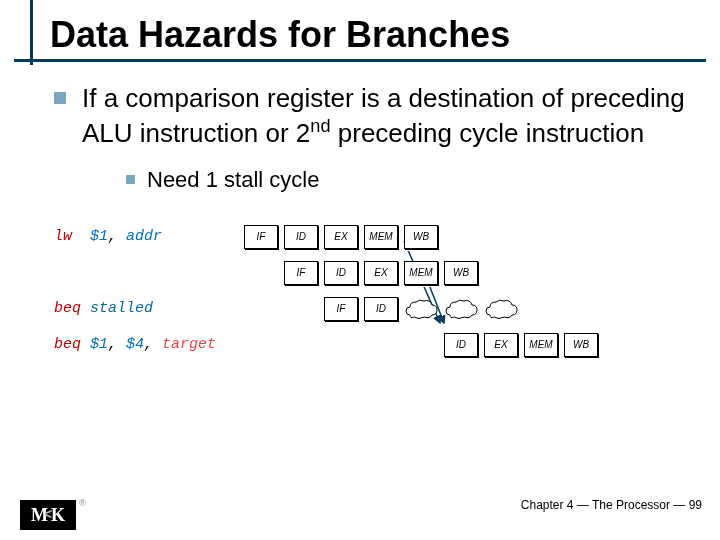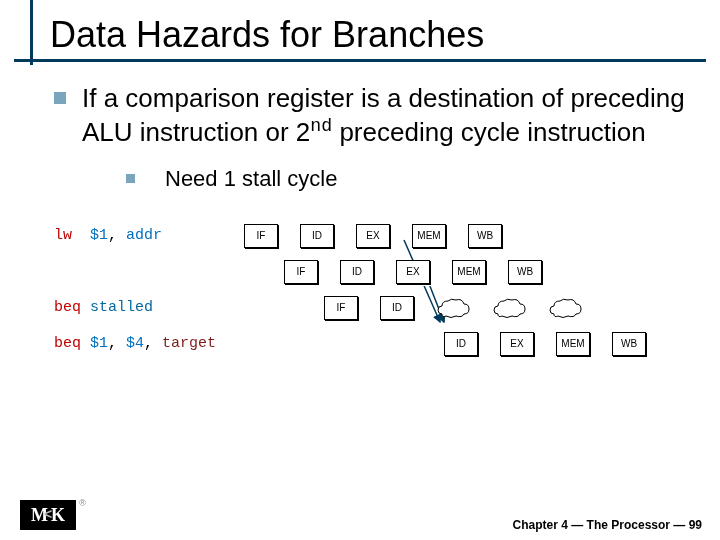--- a/index.html
+++ b/index.html
@@ -9,21 +9,21 @@
     font-family: Arial, Helvetica, sans-serif;
     position: relative;
     overflow: hidden;
   }
   .title-wrap {
     position: relative;
     padding: 14px 0 6px 50px;
   }
   .title {
     font-size: 36px;
-    font-weight: normal;
+    font-weight: bold;
     color: #000;
   }
   .title-underline {
     position: absolute;
     left: 14px; right: 14px; bottom: 0;
     height: 3px;
     background: #003a5d;
   }
   .title-tick {
     position: absolute;
@@ -42,57 +42,58 @@
     background: #7aa6bd;
     flex: 0 0 auto;
     margin-top: 10px;
   }
   .b1-text {
     font-size: 26px;
     line-height: 1.25;
     color: #000;
   }
   .b2 {
-    display: flex; gap: 30px;
+    display: flex; gap: 12px;
     margin: 18px 0 0 72px;
   }
   .bullet-sq2 {
     width: 9px; height: 9px;
     background: #7aa6bd;
     flex: 0 0 auto;
     margin-top: 8px;
   }
   .b2-text {
     font-size: 22px;
     color: #000;
   }
   .diagram {
     margin-top: 26px;
     position: relative;
+    font-style: italic;
   }
   .row {
     display: flex;
     align-items: center;
     height: 36px;
     position: relative;
   }
   .instr {
     font-family: "Courier New", monospace;
     font-size: 15px;
     white-space: pre;
     width: 190px;
     flex: 0 0 auto;
   }
   .op { color: #c00000; }
   .reg { color: #0070c0; }
-  .tgt { color: #7f1d1d; }
+  .tgt { color: #ef4444; }
   .stall { color: #0369a1; }
   .stages {
     display: flex;
-    gap: 22px;
+    gap: 6px;
     position: absolute;
   }
   .stage {
     width: 34px; height: 24px;
     border: 1px solid #000;
     font-size: 10px;
     display: flex;
     align-items: center;
     justify-content: center;
     background: #fff;
@@ -101,23 +102,23 @@
   }
   .cloud {
     width: 34px; height: 24px;
     display: flex;
     align-items: center;
     justify-content: center;
   }
   .cloud svg { width: 34px; height: 24px; }
   .footer {
     position: absolute;
-    right: 18px; bottom: 8px;
+    right: 18px; bottom: 28px;
     font-size: 12px;
-    font-weight: bold;
+    font-weight: normal;
     color: #000;
   }
   .logo {
     position: absolute;
     left: 20px; bottom: 10px;
   }
   .logo-box {
     width: 56px; height: 30px;
     background: #000;
     display: flex;
@@ -141,21 +142,21 @@
     color: #bbb; font-size: 14px; font-weight: bold;
   }
   .logo-r {
     font-size: 9px; color: #888; position: absolute;
     right: -10px; top: -2px;
   }
   .arrows {
     position: absolute;
     pointer-events: none;
   }
-  sup { font-size: 0.7em; font-family: Liberation Mono, monospace; }
+  sup { font-size: 0.7em; }
 </style>
 </head>
 <body>
 
 <div class="title-wrap">
   <div class="title-tick"></div>
   <div class="title">Data Hazards for Branches</div>
   <div class="title-underline"></div>
 </div>
 

